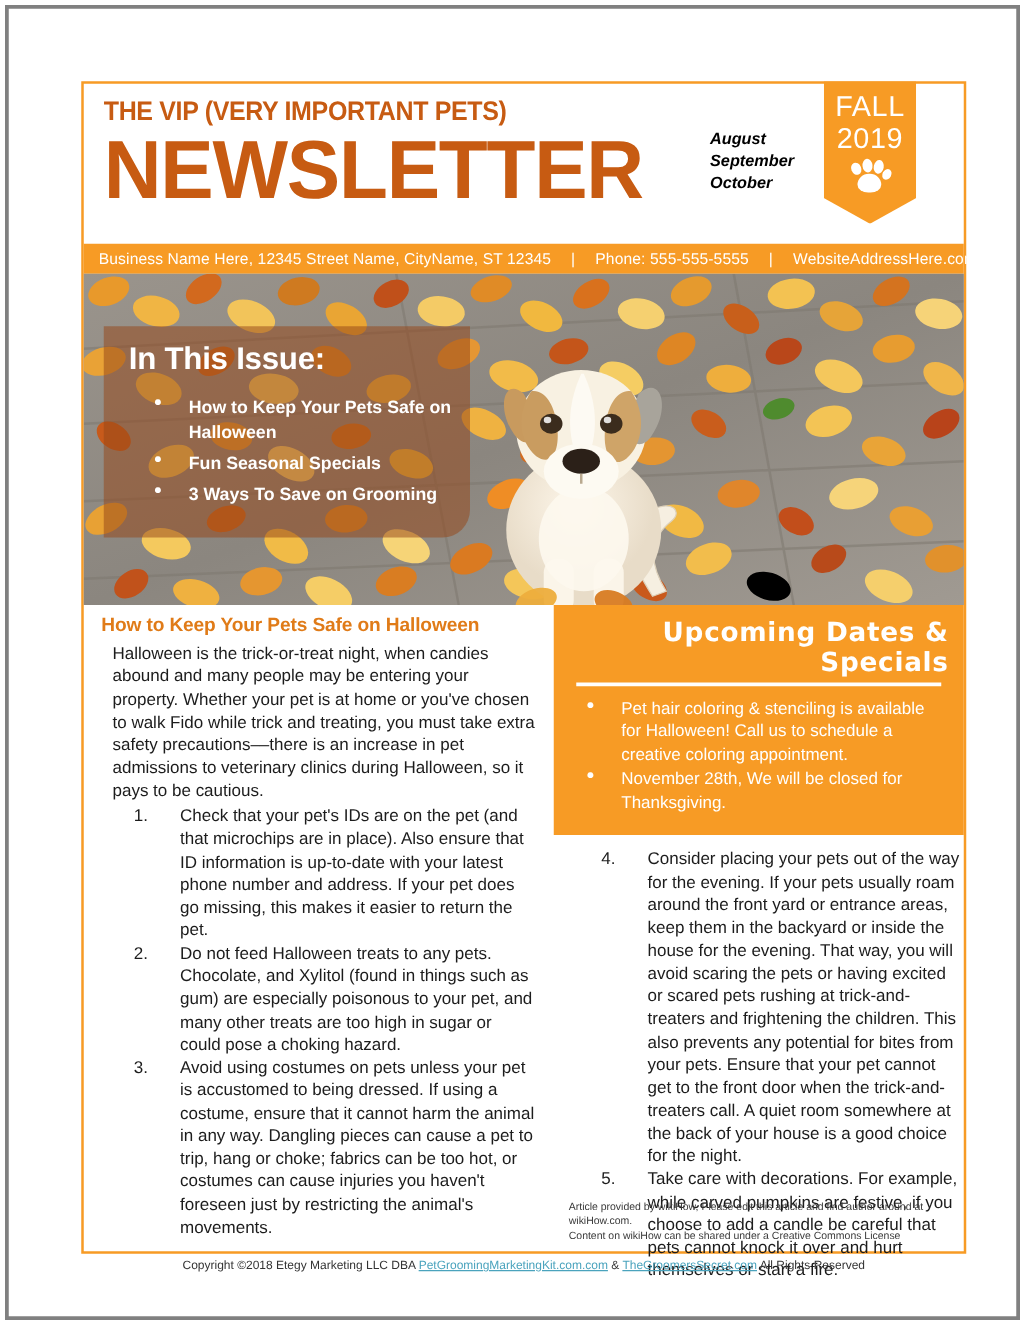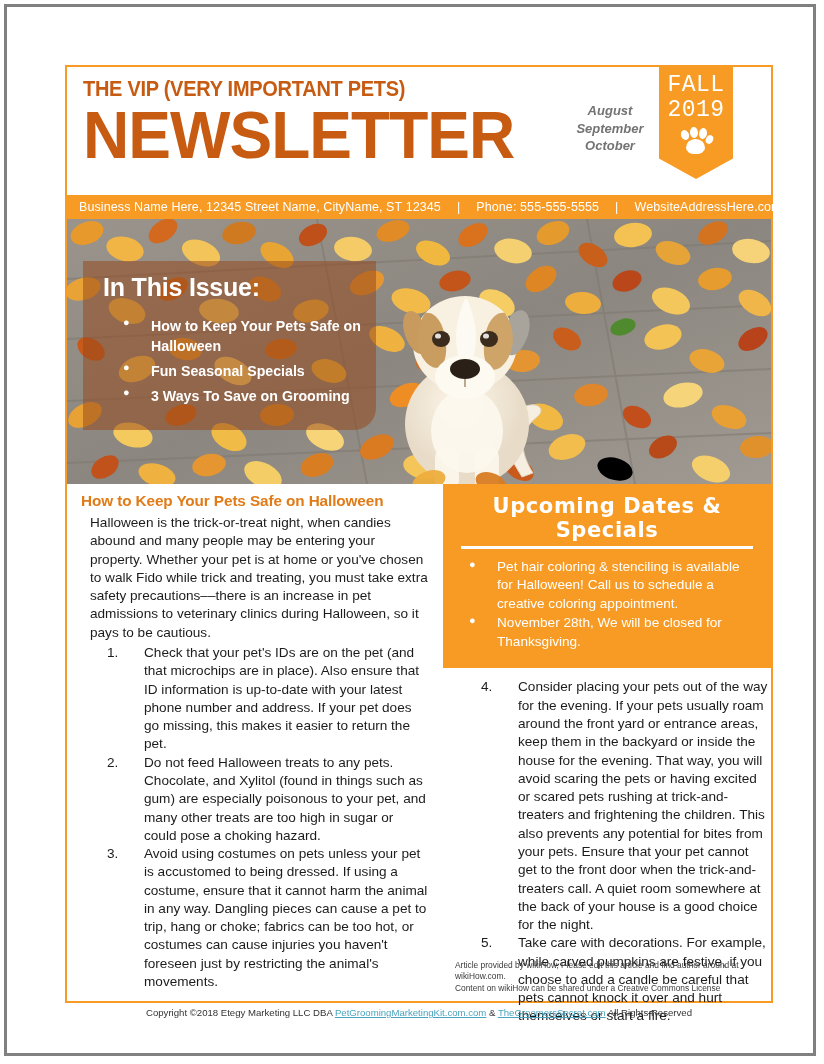--- a/index.html
+++ b/index.html
@@ -65,42 +65,41 @@
     transform: scaleX(0.97);
     transform-origin: left center;
     margin-top: 2px;
     white-space: nowrap;
   }
   .mast-months {
     position: absolute;
     right: 119px;
     top: 35px;
     width: 84px;
-    text-align: center;
-    color: #737373;
+    text-align: left;
+    color: #000000;
     font-style: italic;
     font-weight: bold;
     font-size: 13px;
     line-height: 1.35;
   }
 
   
   .ribbon {
     position: absolute;
     right: 38px;
     top: -2px;
     width: 74px;
     height: 114px;
     background: #F79B25;
     clip-path: polygon(0 0, 100% 0, 100% 82%, 50% 100%, 0 82%);
     text-align: center;
     color: #ffffff;
     box-sizing: border-box;
     padding-top: 8px;
-    font-family: Liberation Mono, monospace;
   }
   .ribbon-season,
   .ribbon-year {
     font-size: 23px;
     line-height: 1.08;
     font-weight: normal;
     letter-spacing: 0.5px;
   }
   .paw {
     margin: 4px auto 0;
@@ -243,21 +242,21 @@
   .specials {
     background: #F79B25;
     color: #ffffff;
     padding: 10px 12px 16px 12px;
     box-sizing: border-box;
     width: 100%;
   }
   .specials-title {
     font-size: 21px;
     font-weight: bold;
-    text-align: center;
+    text-align: right;
     letter-spacing: 0.6px;
     font-family: "DejaVu Sans", sans-serif;
     margin: 0 0 4px 0;
   }
   .specials-rule {
     height: 3px;
     background: #ffffff;
     margin: 0 6px 9px 6px;
   }
   .specials-list {

